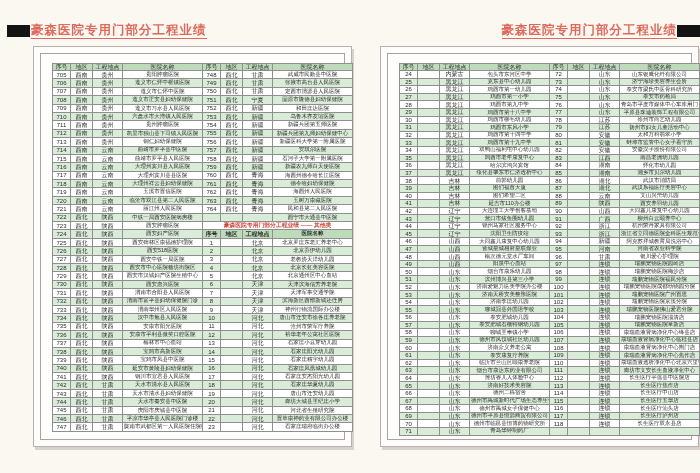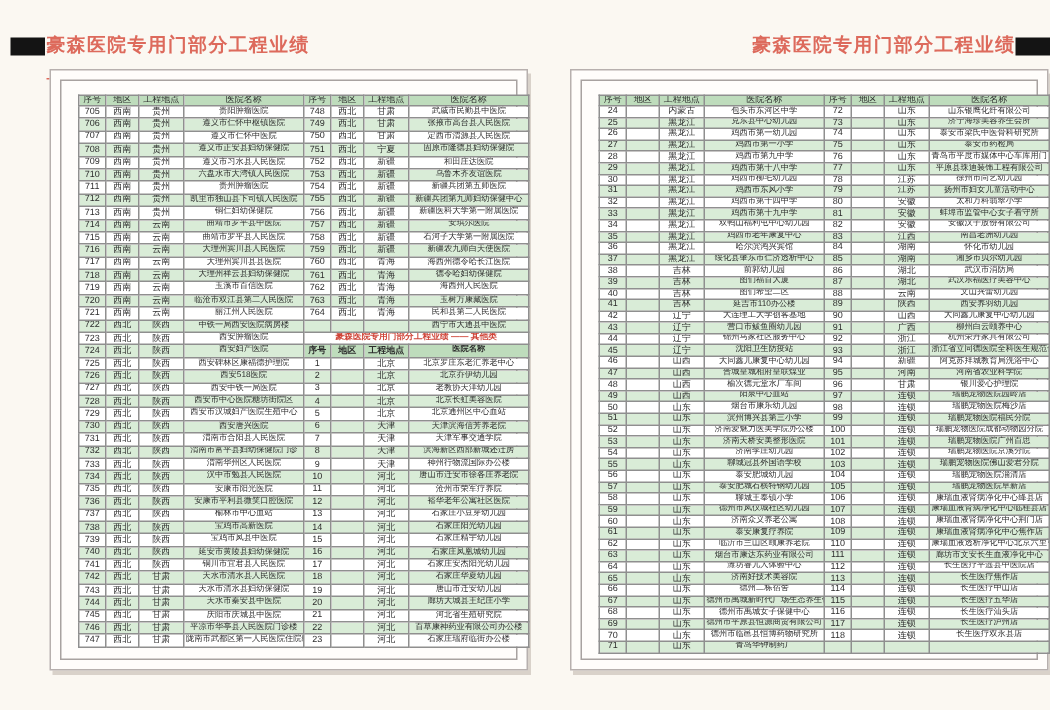--- a/index.html
+++ b/index.html
@@ -5,21 +5,21 @@
   html,body{margin:0;padding:0;}
   body{
     width:700px;height:473px;position:relative;overflow:hidden;
     background:#fbf8f2;
     font-family:"Liberation Sans","DejaVu Sans",sans-serif;
     color:#2c2c2c;
   }
   
   .hdr{position:absolute;top:22px;height:16px;font-size:12.5px;font-weight:bold;
        color:#dd6a5c;letter-spacing:1px;white-space:nowrap;}
-  .hdr .txt{border-bottom:1px solid #dd6a5c;padding-bottom:15px;}
+  .hdr .txt{border-bottom:1px solid #dd6a5c;padding-bottom:1px;}
   .hdr-left{left:31px;}
   .hdr-right{right:23px;}
   .mark{position:absolute;top:25px;width:23px;height:12px;background:#141414;}
   .mark-left{left:7px;}
   .mark-right{right:0px;}
   
   .page{position:absolute;top:46px;width:317px;height:399px;background:#fffdfb;
         border:1px solid #b7b0ae;box-shadow:2px 3px 0 #d9d2ca;}
   .page-left{left:33px;}
   .page-right{left:380px;}

